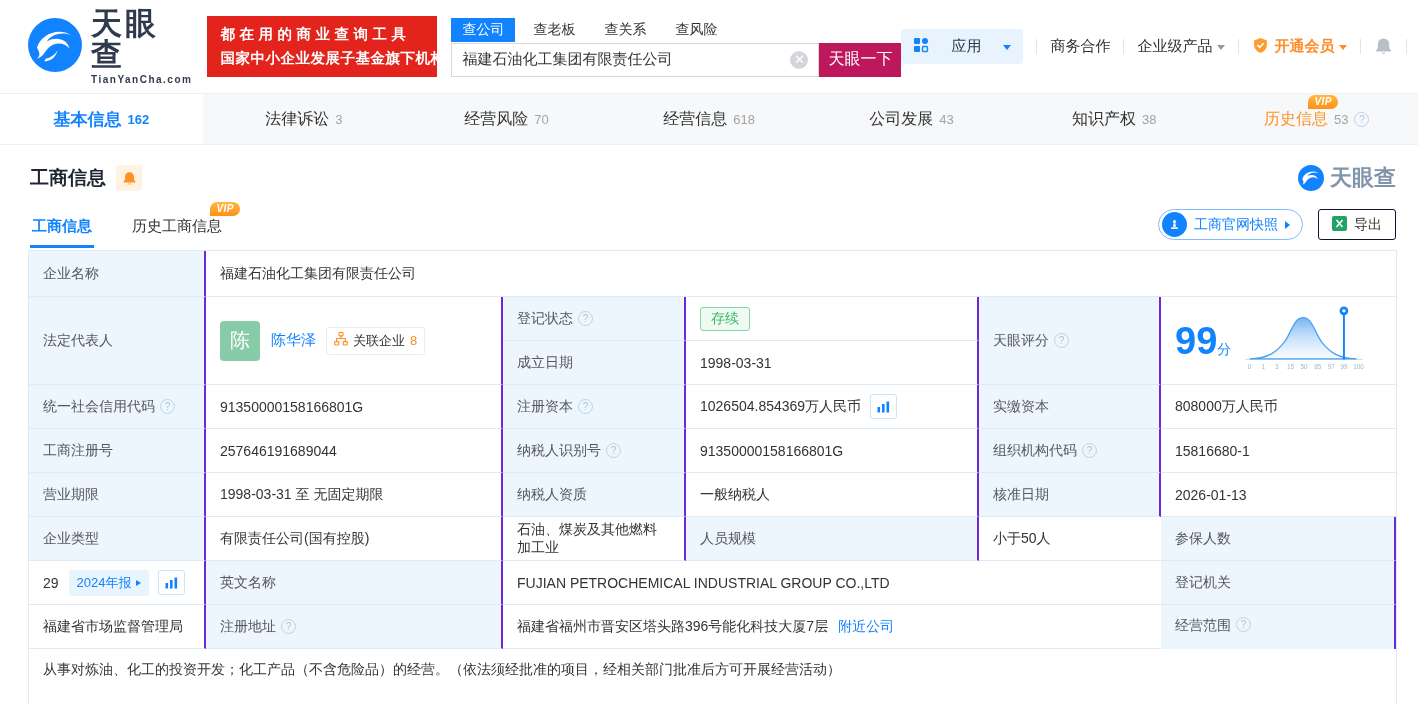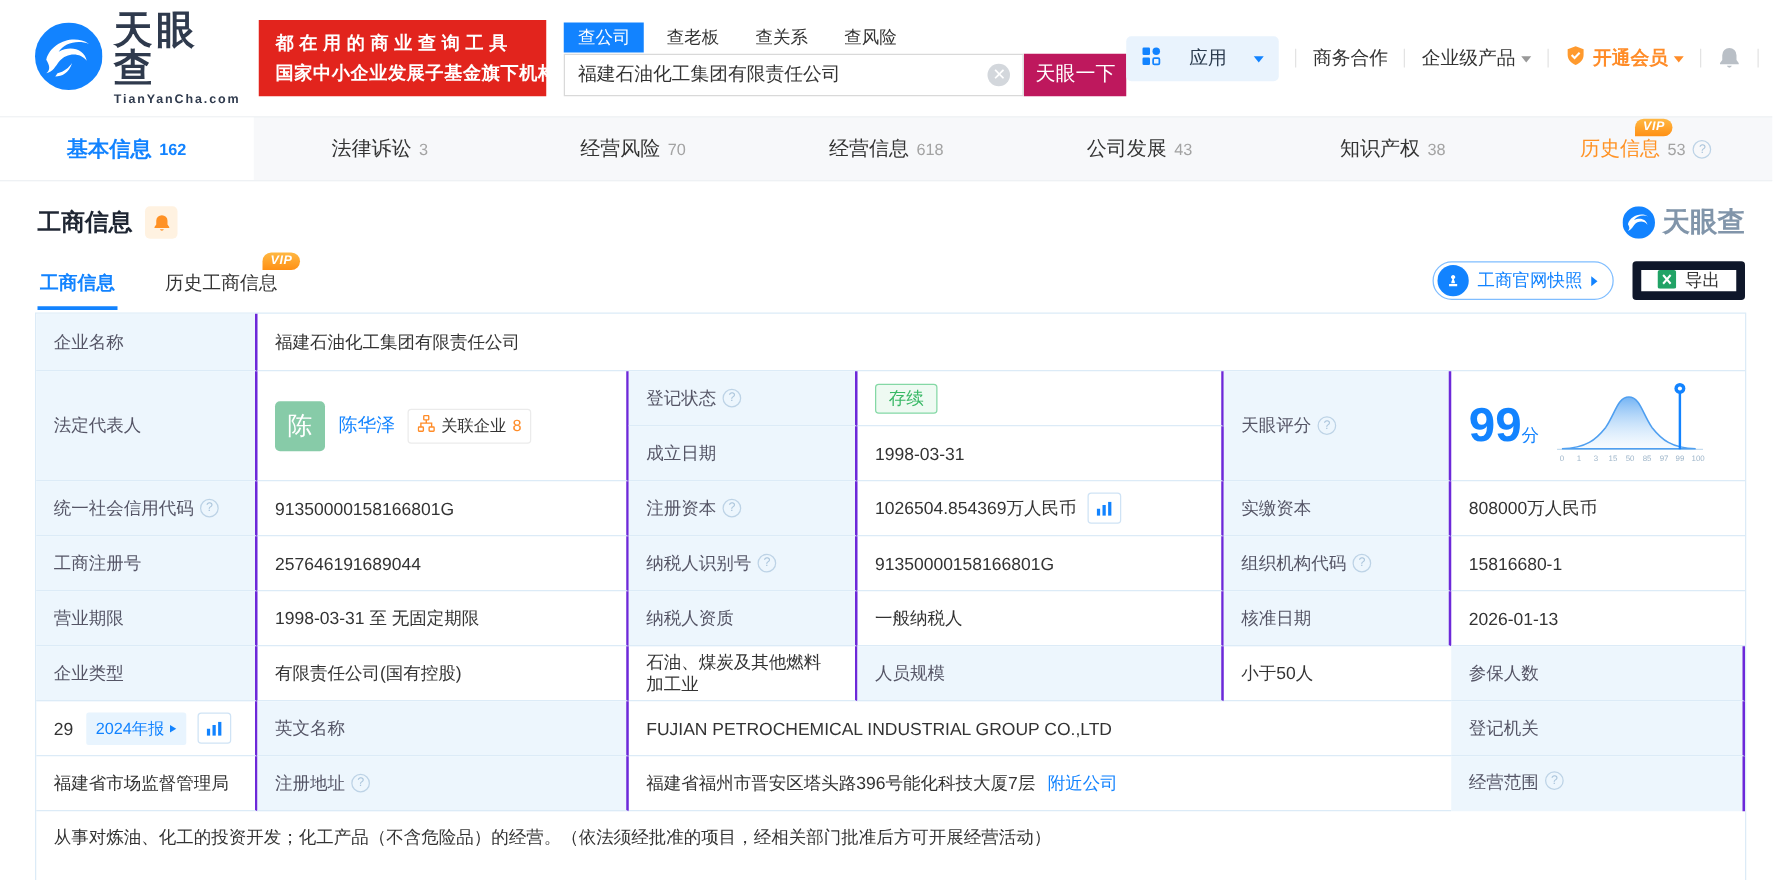--- a/index.html
+++ b/index.html
@@ -54,21 +54,21 @@
   .watermark { margin-left:auto; display:flex; align-items:center; gap:6px; color:#8195aa; font-size:22px; font-weight:bold; }
   .subtab-row { display:flex; align-items:flex-end; padding:0 22px 0 30px; margin-top:16px; }
   .subtabs { display:flex; gap:36px; }
   .subtab { font-size:15px; color:#333; padding:0 2px 12px; position:relative; cursor:pointer; }
   .subtab.active { color:#1283ff; font-weight:bold; border-bottom:3px solid #1283ff; padding-bottom:9px; }
   .subtab .vip-badge { position:absolute; top:-15px; right:-16px; }
   .head-buttons { margin-left:auto; display:flex; align-items:center; gap:15px; padding-bottom:8px; }
   .snapshot-btn { display:flex; align-items:center; gap:7px; border:1px solid #7fbdff; color:#1283ff; border-radius:16px; height:31px; padding:0 12px 0 3px; font-size:14px; background:#fff; cursor:pointer; }
   .stamp-circle { width:25px; height:25px; border-radius:50%; background:#1283ff; display:flex; align-items:center; justify-content:center; }
   .tri-right { width:0; height:0; border-top:4px solid transparent; border-bottom:4px solid transparent; border-left:5px solid #1283ff; }
-  .export-btn { display:flex; align-items:center; gap:7px; border:7px solid #0f172a; border-radius:3px; height:31px; padding:0 13px; font-size:14px; color:#333; background:#fff; cursor:pointer; }
+  .export-btn { display:flex; align-items:center; gap:7px; border:1px solid #0f172a; border-radius:3px; height:31px; padding:0 13px; font-size:14px; color:#333; background:#fff; cursor:pointer; }
   
   .biztable {
     margin:2px 21px 0 28px;
     border:1px solid #dcebf7;
     display:grid;
     grid-template-columns:177px 297px 183px 293px 182px 1fr;
     grid-template-rows:46px 44px 44px 44px 44px 44px 44px 44px 44px 56px;
     font-size:14px;
   }
   .cell { border-right:2px solid #6d28d9; border-bottom:1px solid #dcebf7; display:flex; align-items:center; padding:0 14px; min-width:0; }

